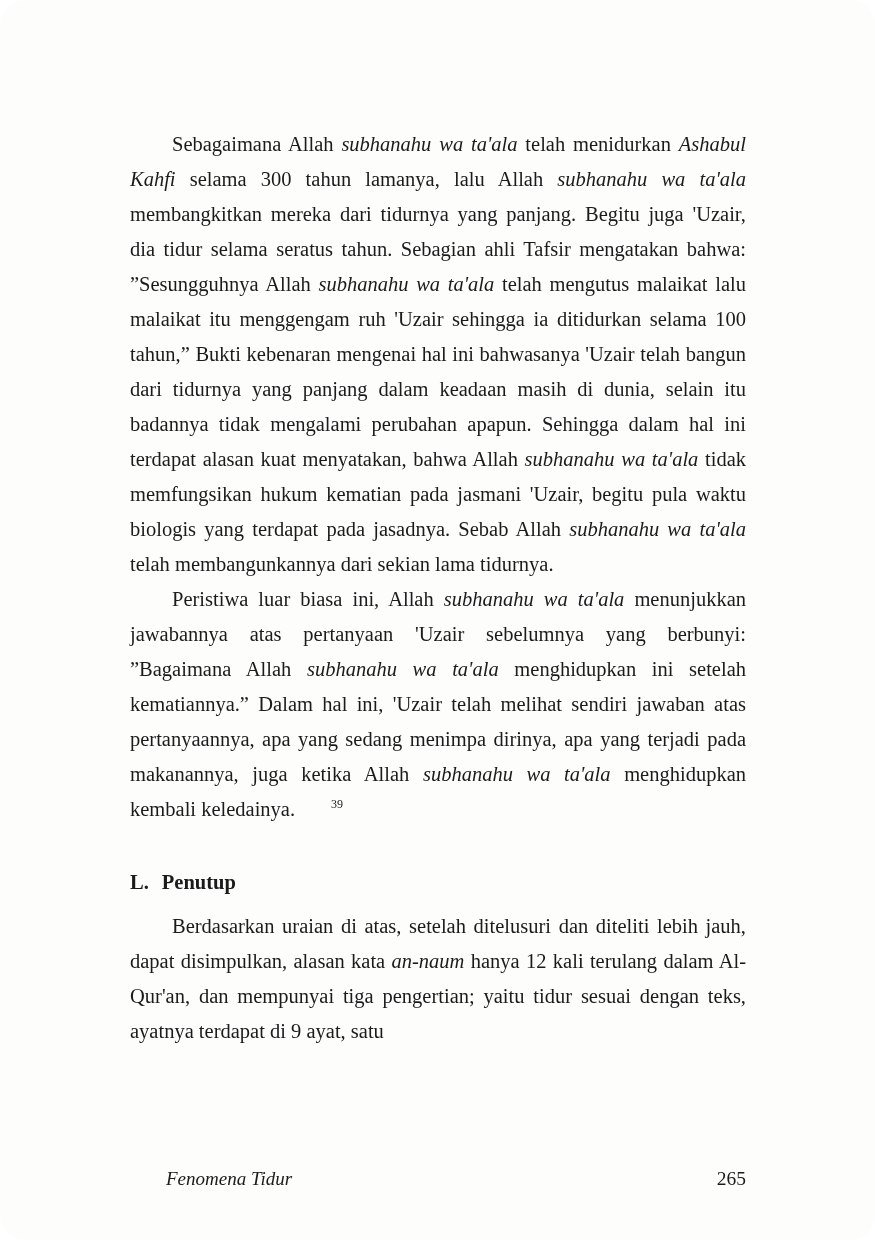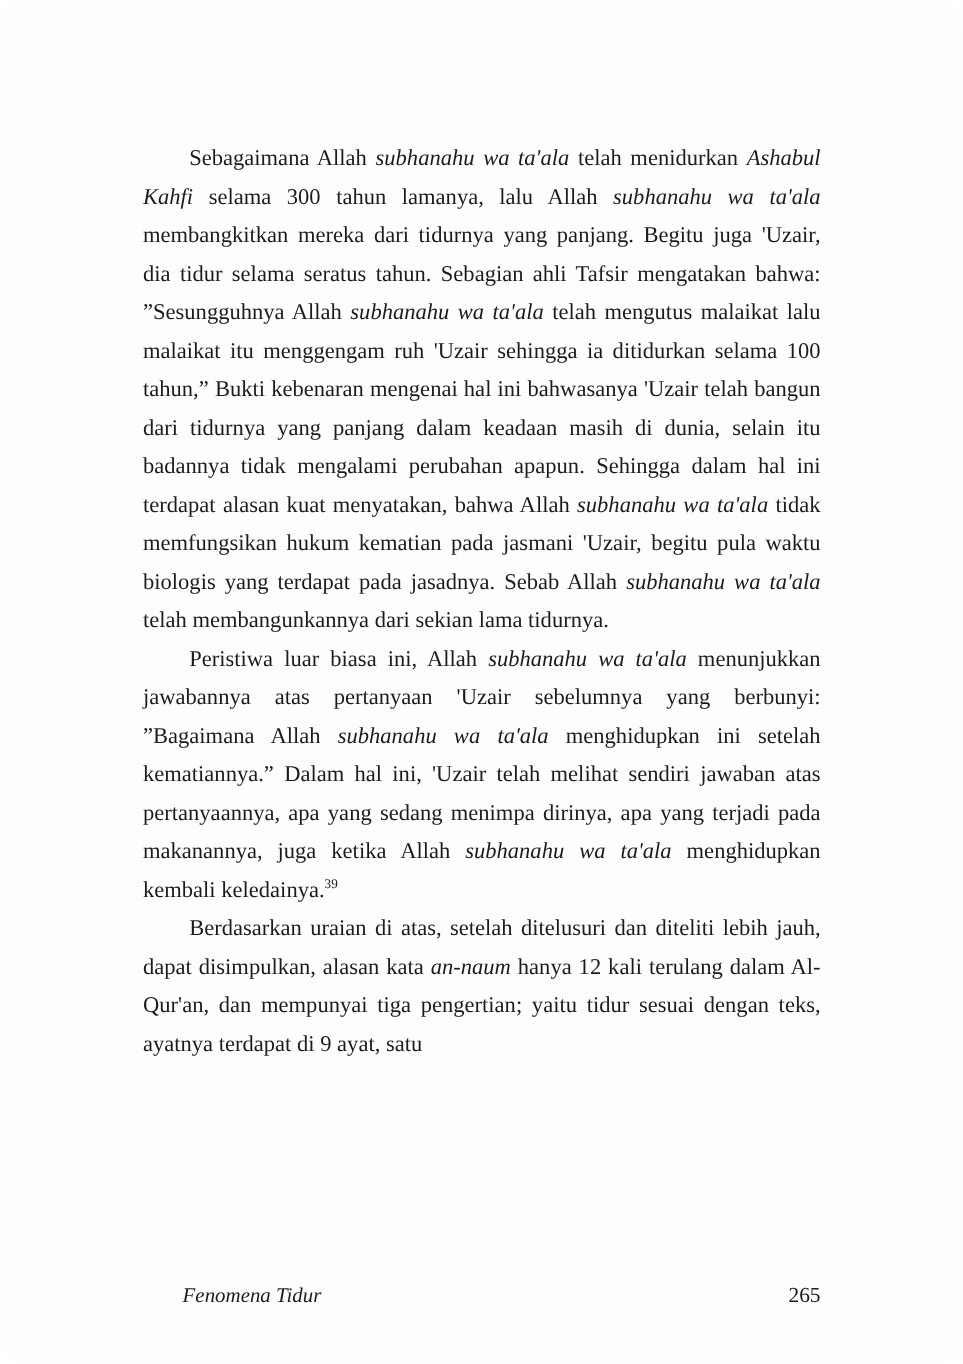--- a/index.html
+++ b/index.html
@@ -23,20 +23,21 @@
     text-align: justify;
   }
   .para {
     text-indent: 42px;
   }
   .para .italic { font-style: italic; }
   .para sup {
     font-size: 12px;
     line-height: 0;
     vertical-align: super;
+    margin-left: 36px;
   }
   .heading {
     font-weight: bold;
     font-size: 20.5px;
     line-height: 35px;
     margin: 38px 0 9px 0;
     text-indent: 0;
     text-align: left;
   }
   .heading .heading-label { display: inline-block; margin-right: 13px; }
@@ -59,20 +60,23 @@
     margin-left: 28px;
   }
 </style>
 </head>
 <body>
 
 <div class="page">
   <div class="text-block">
     <p class="para"><span>Sebagaimana Allah </span><span class="italic">subhanahu wa ta'ala</span><span> telah menidurkan </span><span class="italic">Ashabul Kahfi</span><span> selama 300 tahun lamanya, lalu Allah </span><span class="italic">subhanahu wa ta'ala</span><span> membangkitkan mereka dari tidurnya yang panjang. Begitu juga 'Uzair, dia tidur selama seratus tahun. Sebagian ahli Tafsir mengatakan bahwa: ”Sesungguhnya Allah </span><span class="italic">subhanahu wa ta'ala</span><span> telah mengutus malaikat lalu malaikat itu menggengam ruh 'Uzair sehingga ia ditidurkan selama 100 tahun,” Bukti kebenaran mengenai hal ini bahwasanya 'Uzair telah bangun dari tidurnya yang panjang dalam keadaan masih di dunia, selain itu badannya tidak mengalami perubahan apapun. Sehingga dalam hal ini terdapat alasan kuat menyatakan, bahwa Allah </span><span class="italic">subhanahu wa ta'ala</span><span> tidak memfungsikan hukum kematian pada jasmani 'Uzair, begitu pula waktu biologis yang terdapat pada jasadnya. Sebab Allah </span><span class="italic">subhanahu wa ta'ala</span><span> telah membangunkannya dari sekian lama tidurnya.</span></p>
     <p class="para"><span>Peristiwa luar biasa ini, Allah </span><span class="italic">subhanahu wa ta'ala</span><span> menunjukkan jawabannya atas pertanyaan 'Uzair sebelumnya yang berbunyi: ”Bagaimana Allah </span><span class="italic">subhanahu wa ta'ala</span><span> menghidupkan ini setelah kematiannya.” Dalam hal ini, 'Uzair telah melihat sendiri jawaban atas pertanyaannya, apa yang sedang menimpa dirinya, apa yang terjadi pada makanannya, juga ketika Allah </span><span class="italic">subhanahu wa ta'ala</span><span> menghidupkan kembali keledainya.</span><sup>39</sup></p>
+    <h2 class="heading">
+      <span class="heading-label">L.</span><span>Penutup</span>
+    </h2>
     <p class="para"><span>Berdasarkan uraian di atas, setelah ditelusuri dan diteliti lebih jauh, dapat disimpulkan, alasan kata </span><span class="italic">an-naum</span><span> hanya 12 kali terulang dalam Al-Qur'an, dan mempunyai tiga pengertian; yaitu tidur sesuai dengan teks, ayatnya terdapat di 9 ayat, satu</span></p>
   </div>
 
   <div class="footer">
     <span class="footer-title">Fenomena Tidur</span>
     <span class="footer-page">265</span>
   </div>
 </div>
 
 </body></html>

